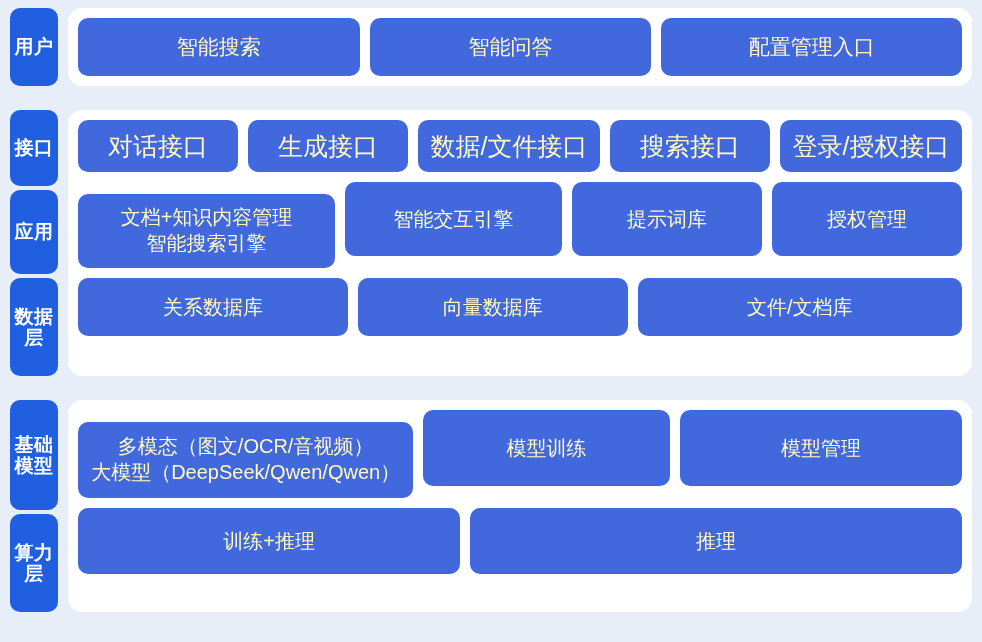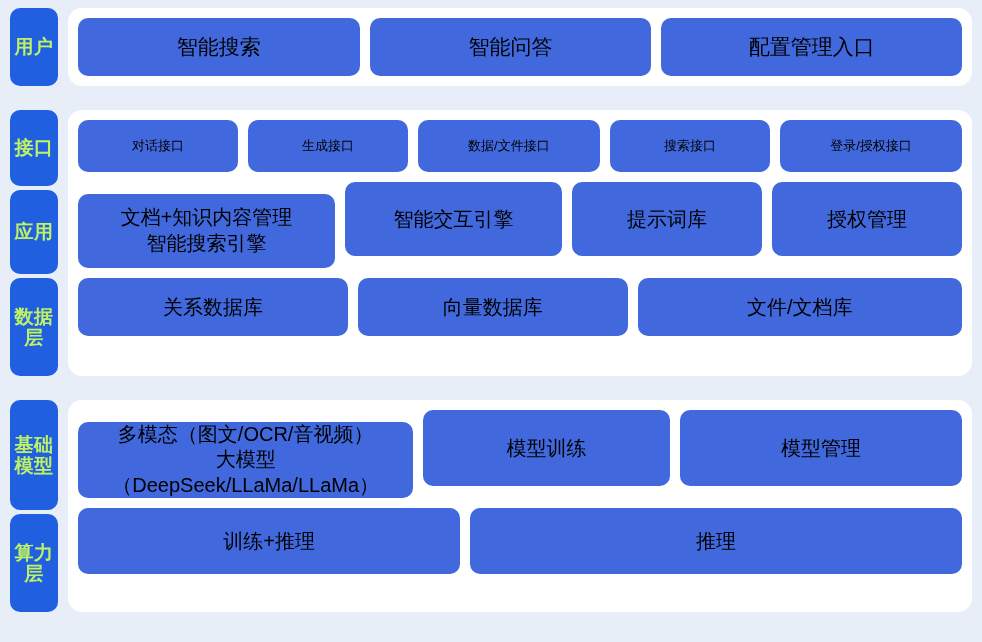--- a/index.html
+++ b/index.html
@@ -40,21 +40,21 @@
     display: flex;
     flex-direction: column;
     gap: 4px;
     flex: 0 0 48px;
     width: 48px;
   }
 
   .layer-label {
     background: #1f5fe0;
     border-radius: 10px;
-    color: #bef264;
+    color: #ffffff;
     font-size: 19px;
     font-weight: 700;
     line-height: 1.12;
     letter-spacing: 0.5px;
     display: flex;
     align-items: center;
     justify-content: center;
     text-align: center;
     word-break: break-all;
     padding: 6px 2px;
@@ -78,36 +78,36 @@
   .row {
     display: flex;
     gap: 10px;
     min-width: 0;
   }
 
   
   .box {
     background: #4169dd;
     border-radius: 10px;
-    color: #000000;
+    color: #fef9c3;
     display: flex;
     align-items: center;
     justify-content: center;
     text-align: center;
     font-size: 20px;
     line-height: 1.3;
     padding: 6px 8px;
     min-width: 0;
     flex: 1 1 0;
     white-space: pre-line;
   }
 
   
   .row-user .box       { height: 58px; font-size: 21px; }
-  .row-interface .box  { height: 52px; font-size: 13px; }
+  .row-interface .box  { height: 52px; font-size: 25px; }
   .row-app .box        { height: 74px; font-size: 20px; }
   .row-data .box       { height: 58px; font-size: 20px; }
   .row-model .box      { height: 76px; font-size: 20px; }
   .row-compute .box    { height: 66px; font-size: 20px; }
 
   .box.two-line { line-height: 1.28; margin-top: 12px; }
 
   
   .w-1  { flex-grow: 1; }
   .w-13 { flex-grow: 1.3; }
@@ -169,21 +169,21 @@
 
   <div class="section">
     <div class="label-rail">
       <div class="layer-label" style="height:110px;">基础模型</div>
       <div class="layer-label" style="height:98px;">算力层</div>
     </div>
     <div class="panel">
 
       <div class="row row-model">
         <div class="box two-line w-18">多模态（图文/OCR/音视频）
-大模型（DeepSeek/LLaMa/LLaMa）</div>
+大模型（DeepSeek/Qwen/Qwen）</div>
         <div class="box w-13">模型训练</div>
         <div class="box w-15">模型管理</div>
       </div>
 
       <div class="row row-compute">
         <div class="box w-1">训练+推理</div>
         <div class="box w-13">推理</div>
       </div>
 
     </div>

